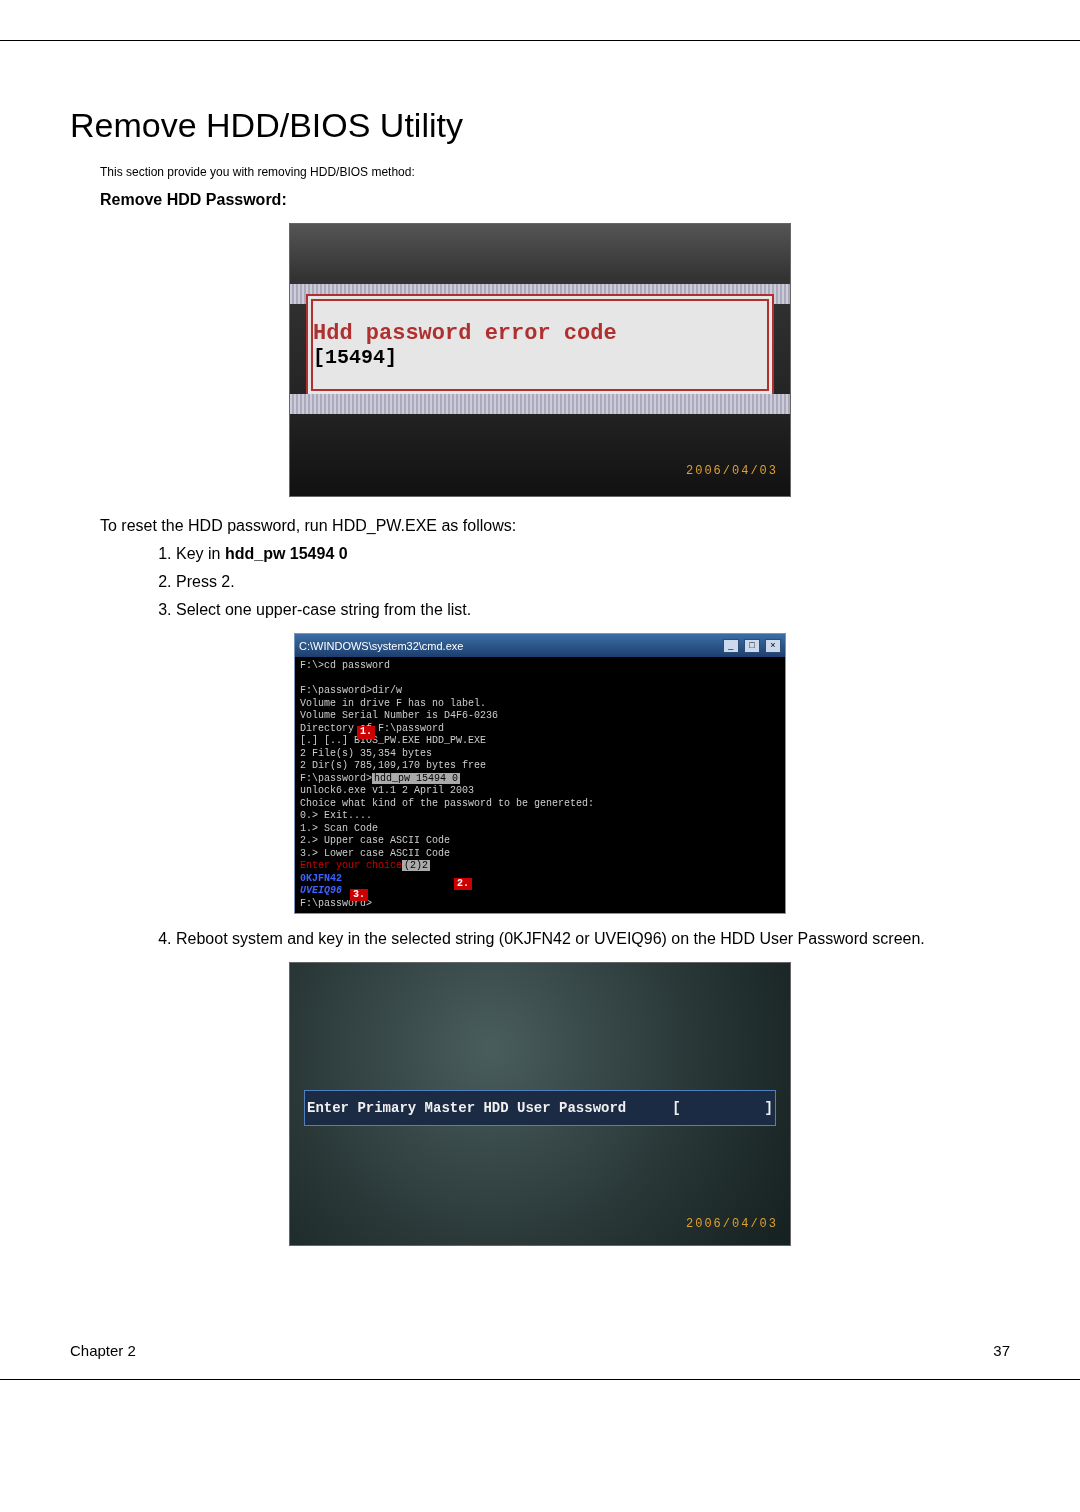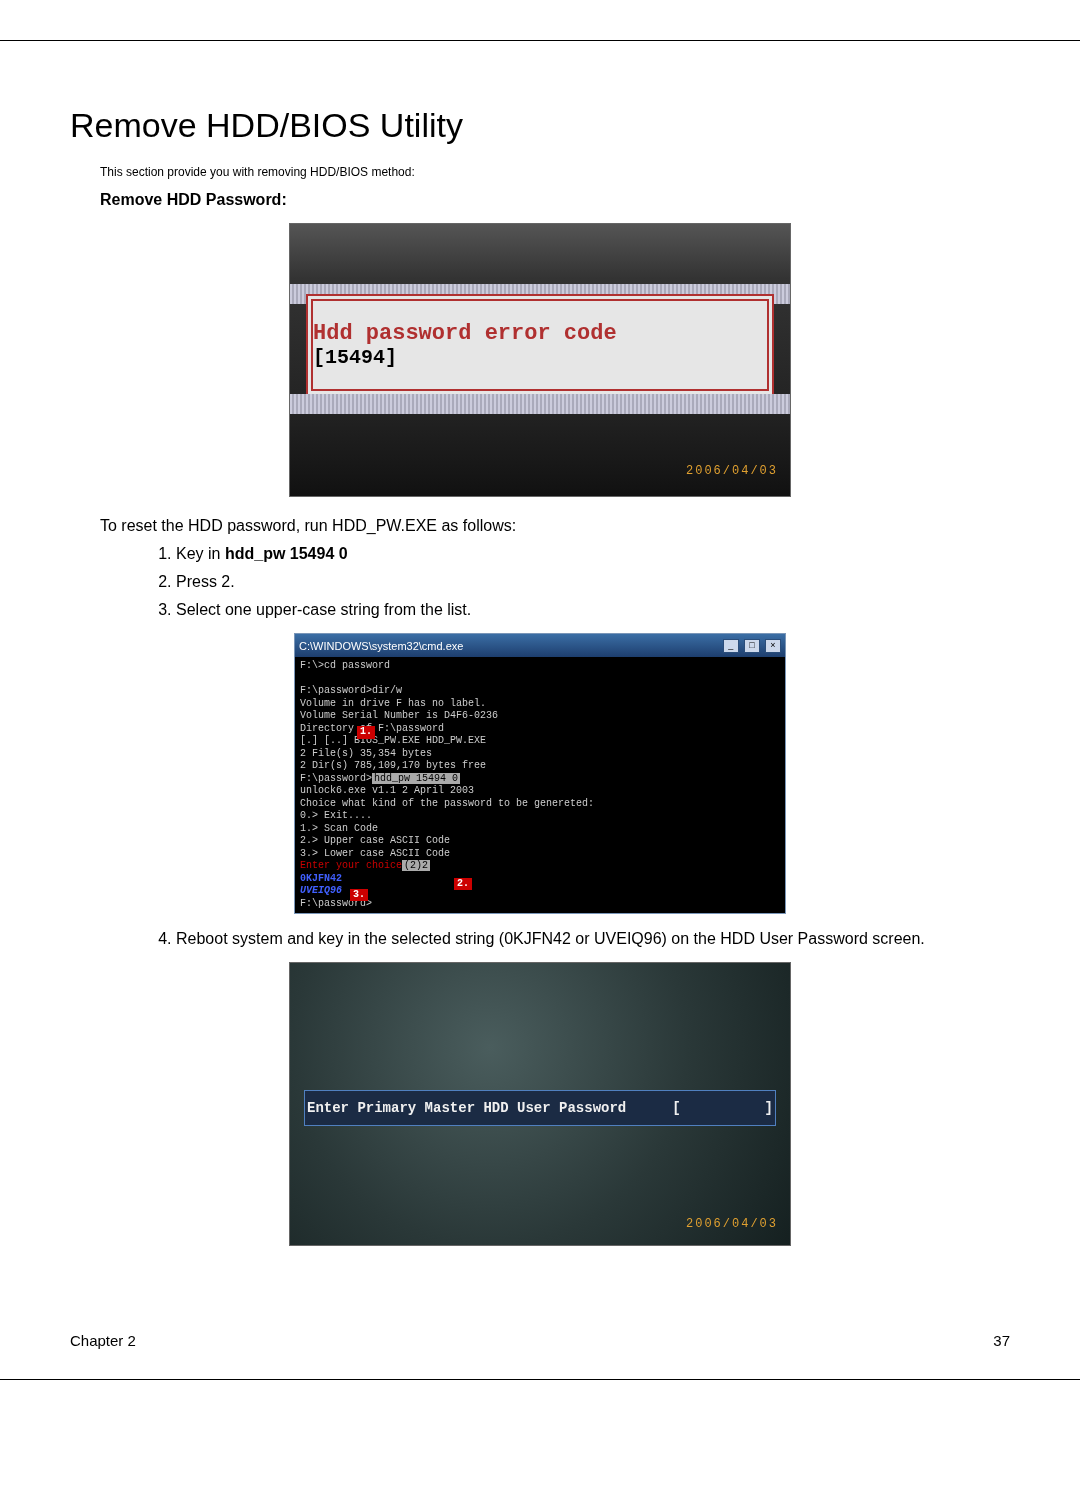--- a/index.html
+++ b/index.html
@@ -117,21 +117,21 @@
     background:#1b2b44; border:1px solid #5080c0;
     display:flex; align-items:center; color:#f0f0f0;
     font-family:"Courier New",monospace; font-size:14px; font-weight:bold;
     padding:0 2px; justify-content:space-between;margin-top:9px;
   }
   .date-stamp3{
     position:absolute; right:12px; bottom:14px;
     color:#e0a030; font-family:"Courier New",monospace; font-size:12px; letter-spacing:2px;
   }
   .footer{
-    position:absolute; left:70px; right:70px; bottom:30px;
+    position:absolute; left:70px; right:70px; bottom:20px;
     display:flex; justify-content:space-between; font-size:15px;
     border-top: none;
   }
 </style>
 </head>
 <body>
 
 <div class="page">
 
   <h1>Remove HDD/BIOS Utility</h1>

